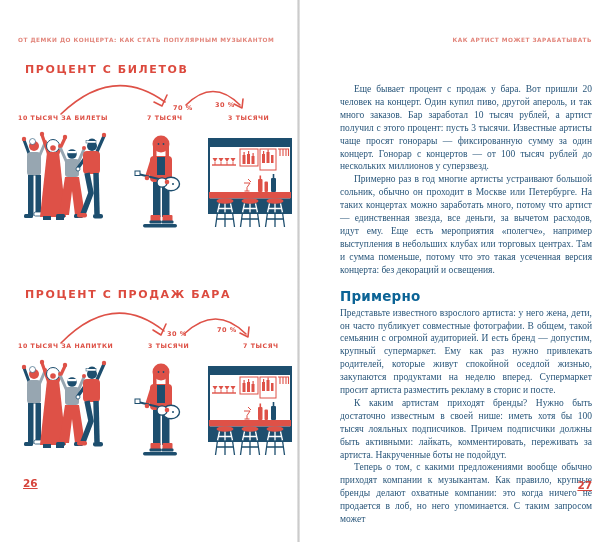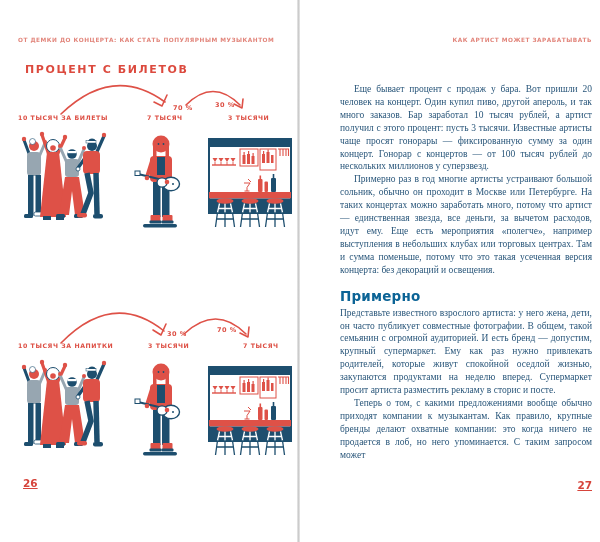--- a/index.html
+++ b/index.html
@@ -213,20 +213,21 @@
     <svg class="illus crowd-1" viewBox="0 0 88 102">
         <use href="#sym-crowd"></use>
       </svg>
     <svg class="illus guit-1" viewBox="0 0 56 100">
         <use href="#sym-guitarist"></use>
       </svg>
     <svg class="illus bar-1" viewBox="0 0 84 96">
         <use href="#sym-bar"></use>
       </svg>
 
+    <div class="sec-title t2">ПРОЦЕНТ С ПРОДАЖ БАРА</div>
     <svg class="arcs d2" width="280" height="48" viewBox="0 0 280 48">
       <path class="stroke-r" d="M45,41 Q97,-12 148,29"></path>
       <path class="stroke-r" d="M150,22 L145,33 L137,28"></path>
       <path class="stroke-r" d="M168,32 Q200,2 230,32"></path>
       <path class="stroke-r" d="M224,31 L232,35 L233,25"></path>
     </svg>
     <span class="pct p2a">30 %</span>
     <span class="pct p2b">70 %</span>
     <span class="flow-label l2a">10 ТЫСЯЧ ЗА НАПИТКИ</span>
     <span class="flow-label l2b">3 ТЫСЯЧИ</span>
@@ -246,18 +247,19 @@
 
   <div class="gutter"></div>
 
   <div class="page right">
     <div class="running-head rh-right">КАК АРТИСТ МОЖЕТ ЗАРАБАТЫВАТЬ</div>
     <div class="column">
       <p class="indent">Еще бывает процент с продаж у бара. Вот пришли 20 человек на концерт. Один купил пиво, другой апероль, и так много заказов. Бар заработал 10 тысяч рублей, а артист получил с этого процент: пусть 3 тысячи. Известные артисты чаще просят гонорары — фиксированную сумму за один концерт. Гонорар с концертов — от 100 тысяч рублей до нескольких миллионов у суперзвезд.</p>
       <p class="indent">Примерно раз в год многие артисты устраивают большой сольник, обычно он проходит в Москве или Петербурге. На таких концертах можно заработать много, потому что артист — единственная звезда, все деньги, за вычетом расходов, идут ему. Еще есть мероприятия «полегче», например выступления в небольших клубах или торговых центрах. Там и сумма поменьше, потому что это такая усеченная версия концерта: без декораций и освещения.</p>
       <h2 class="contracts-heading">Примерно</h2>
       <p>Представьте известного взрослого артиста: у него жена, дети, он часто публикует совместные фотографии. В общем, такой семьянин с огромной аудиторией. И есть бренд — допустим, крупный супермаркет. Ему как раз нужно привлекать родителей, которые живут спокойной оседлой жизнью, закупаются продуктами на неделю вперед. Супермаркет просит артиста разместить рекламу в сторис и посте.</p>
+      <p class="indent">К каким артистам приходят бренды? Нужно быть достаточно известным в своей нише: иметь хотя бы 100 тысяч лояльных подписчиков. Причем подписчики должны быть активными: лайкать, комментировать, переживать за артиста. Накрученные боты не подойдут.</p>
       <p class="indent">Теперь о том, с какими предложениями вообще обычно приходят компании к музыкантам. Как правило, крупные бренды делают охватные компании: это когда ничего не продается в лоб, но него упоминается. С таким запросом может</p>
     </div>
     <div class="page-num pn-right">27</div>
   </div>
 
 </div>
 
 </body></html>

